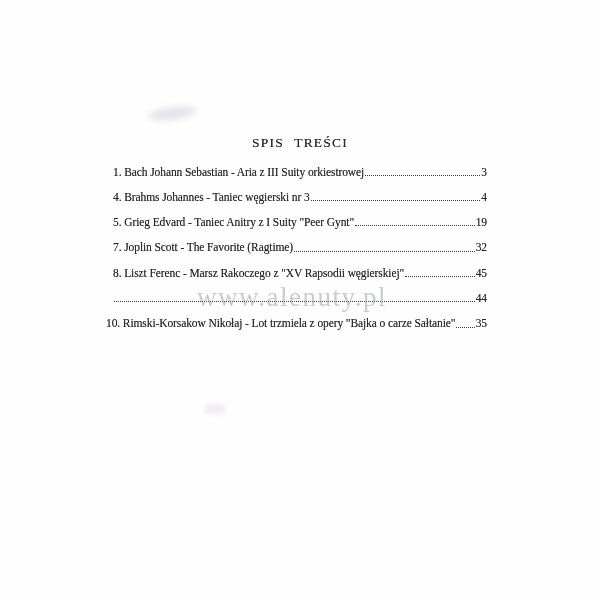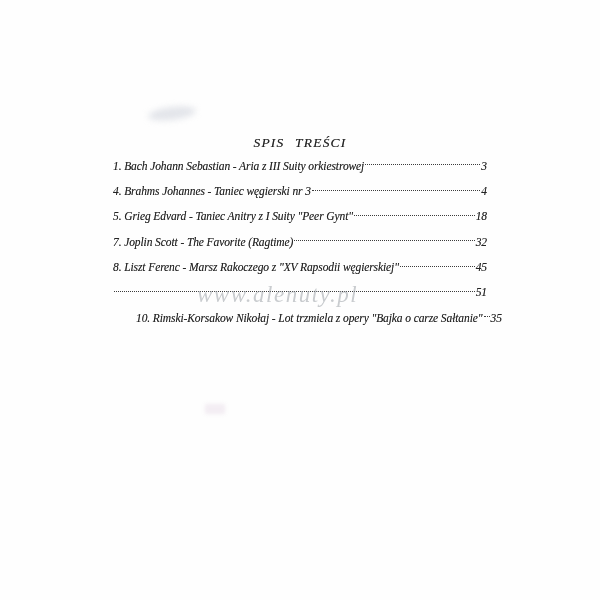--- a/index.html
+++ b/index.html
@@ -11,21 +11,20 @@
     height: 600px;
     position: relative;
     background: #fefefe;
     font-family: "Liberation Serif", serif;
     overflow: hidden;
   }
   .page {
     position: absolute;
     inset: 0;
     background: #fefefe;
-    font-style: italic;
   }
   
   .smudge-top {
     position: absolute;
     left: 148px;
     top: 107px;
     width: 48px;
     height: 13px;
     background: rgba(195, 200, 210, 0.45);
     border-radius: 50%;
@@ -54,32 +53,31 @@
     text-shadow: 0 0 0.5px rgba(20,20,20,0.55);
   }
   .toc-list {
     position: absolute;
     left: 106px;
     top: 154px;
     width: 381px;
   }
   .toc-row {
     display: flex;
-    align-items: center;
+    align-items: flex-end;
     height: 25.3px;
     padding-left: 7px;
     white-space: nowrap;
     font-size: 11.5px;
     letter-spacing: -0.1px;
     color: #242424;
     text-shadow: 0 0 0.4px rgba(30,30,30,0.5);
   }
   .toc-row:last-child {
     padding-left: 0;
-    margin-left: 30px;
   }
   .toc-label {
     flex: 0 0 auto;
     line-height: 1.2;
   }
   .leader {
     flex: 1 1 auto;
     min-width: 6px;
     border-bottom: 1.6px dotted #3c3c3c;
     margin: 0 1px 3.5px 1px;
@@ -87,21 +85,21 @@
   }
   .toc-page {
     flex: 0 0 auto;
     line-height: 1.2;
   }
   .watermark {
     position: absolute;
     left: 197px;
     top: 282px;
     font-family: "Liberation Serif", serif;
-    font-size: 23px;
+    font-size: 27px;
     letter-spacing: 1.5px;
     color: rgba(148, 153, 159, 0.5);
     pointer-events: none;
   }
 </style>
 </head>
 <body>
 
 <div class="page">
 
@@ -117,35 +115,35 @@
       <span class="toc-page">3</span>
     </div>
     <div class="toc-row">
       <span class="toc-label">4. Brahms Johannes - Taniec węgierski nr 3</span>
       <span class="leader"></span>
       <span class="toc-page">4</span>
     </div>
     <div class="toc-row">
       <span class="toc-label">5. Grieg Edvard - Taniec Anitry z I Suity "Peer Gynt"</span>
       <span class="leader"></span>
-      <span class="toc-page">18</span>
+      <span class="toc-page">19</span>
     </div>
     <div class="toc-row">
       <span class="toc-label">7. Joplin Scott - The Favorite (Ragtime)</span>
       <span class="leader"></span>
       <span class="toc-page">32</span>
     </div>
     <div class="toc-row">
       <span class="toc-label">8. Liszt Ferenc - Marsz Rakoczego z "XV Rapsodii węgierskiej"</span>
       <span class="leader"></span>
       <span class="toc-page">45</span>
     </div>
     <div class="toc-row">
       <span class="leader"></span>
-      <span class="toc-page">51</span>
+      <span class="toc-page">44</span>
     </div>
     <div class="toc-row">
       <span class="toc-label">10. Rimski-Korsakow Nikołaj - Lot trzmiela z opery "Bajka o carze Sałtanie"</span>
       <span class="leader"></span>
       <span class="toc-page">35</span>
     </div>
   </div>
 
   <div class="watermark">www.alenuty.pl</div>
 

